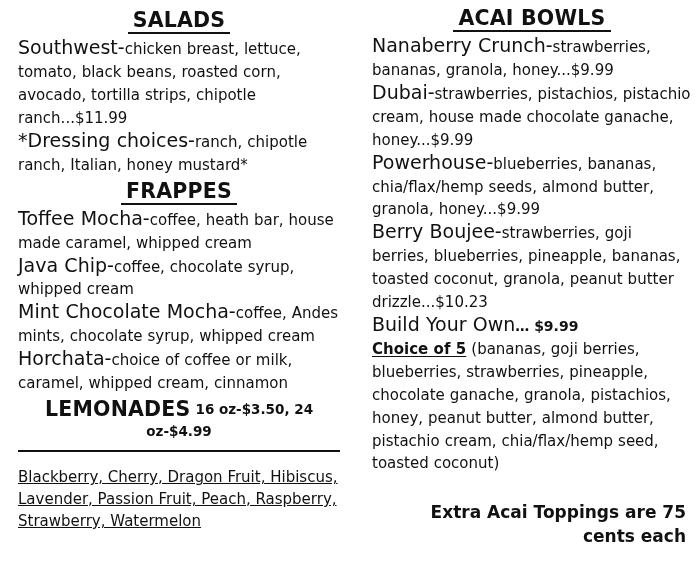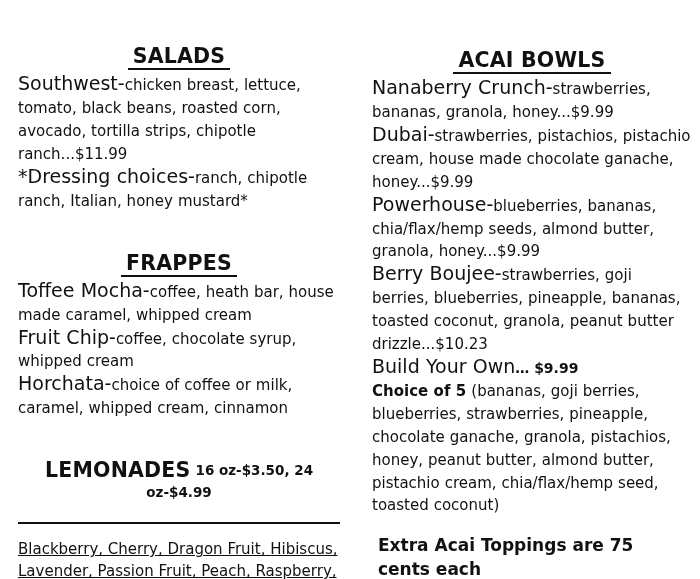--- a/index.html
+++ b/index.html
@@ -12,38 +12,37 @@
   }
   .menu{
     display:flex;
     width:700px;height:579px;
     box-sizing:border-box;
   }
   .col{
     box-sizing:border-box;
   }
   .col-left{width:352px;padding:6px 12px 0 18px;}
-  .col-right{width:348px;padding:10px 8px 0 20px;}
+  .col-right{width:348px;padding:4px 8px 0 20px;}
 
   
   .heading{
     text-align:center;
     font-weight:bold;
     font-size:20.5px;
     letter-spacing:0.2px;
     margin:3px 0 3px 0;
     line-height:1.08;
   }
   .heading .u{
     display:inline-block;
     border-bottom:2.2px solid #111;
     padding:0 5px 1px 5px;
-    margin-top:36px;
   }
-  .heading.with-price .u{padding-bottom:19px;}
+  .heading.with-price .u{padding-bottom:8px;}
   .heading .price-inline{
     font-size:13.5px;
     font-weight:bold;
     letter-spacing:0;
     vertical-align:2px;
     margin-left:5px;
   }
 
   
   .item{
@@ -62,34 +61,35 @@
   }
 
   .plain{
     font-size:15px;
     line-height:21.9px;
     text-decoration:underline;
   }
 
   .underline-bold{
     font-weight:bold;
+    text-decoration:underline;
     text-underline-offset:2px;
   }
 
   .byo-price{
     font-weight:bold;
     font-size:14px;
   }
 
   .footer-note{
-    text-align:left;
+    text-align:right;
     font-weight:bold;
     font-size:17px;
     line-height:24px;
-    margin-top:16px;
+    margin-top:25px;
     padding:0 6px;
   }
 </style>
 </head>
 <body>
 
 <div class="menu">
 
   <div class="col col-left">
 
@@ -103,21 +103,24 @@
       <span class="name">*Dressing choices-</span><span class="desc">ranch, chipotle ranch, Italian, honey mustard*</span>
     </p>
 
     <div class="heading">
       <span class="u">FRAPPES</span>
     </div>
     <p class="item">
       <span class="name">Toffee Mocha-</span><span class="desc">coffee, heath bar, house made caramel, whipped cream</span>
     </p>
     <p class="item">
-      <span class="name">Fruit Chip-</span><span class="desc">coffee, chocolate syrup, whipped cream</span>
+      <span class="name">Java Chip-</span><span class="desc">coffee, chocolate syrup, whipped cream</span>
+    </p>
+    <p class="item">
+      <span class="name">Mint Chocolate Mocha-</span><span class="desc">coffee, Andes mints, chocolate syrup, whipped cream</span>
     </p>
     <p class="item">
       <span class="name">Horchata-</span><span class="desc">choice of coffee or milk, caramel, whipped cream, cinnamon</span>
     </p>
 
     <div class="heading with-price">
       <span class="u"><span>LEMONADES</span><span class="price-inline">16 oz-$3.50, 24 oz-$4.99</span></span>
     </div>
     <p class="plain">Blackberry, Cherry, Dragon Fruit, Hibiscus, Lavender, Passion Fruit, Peach, Raspberry, Strawberry, Watermelon</p>
 

